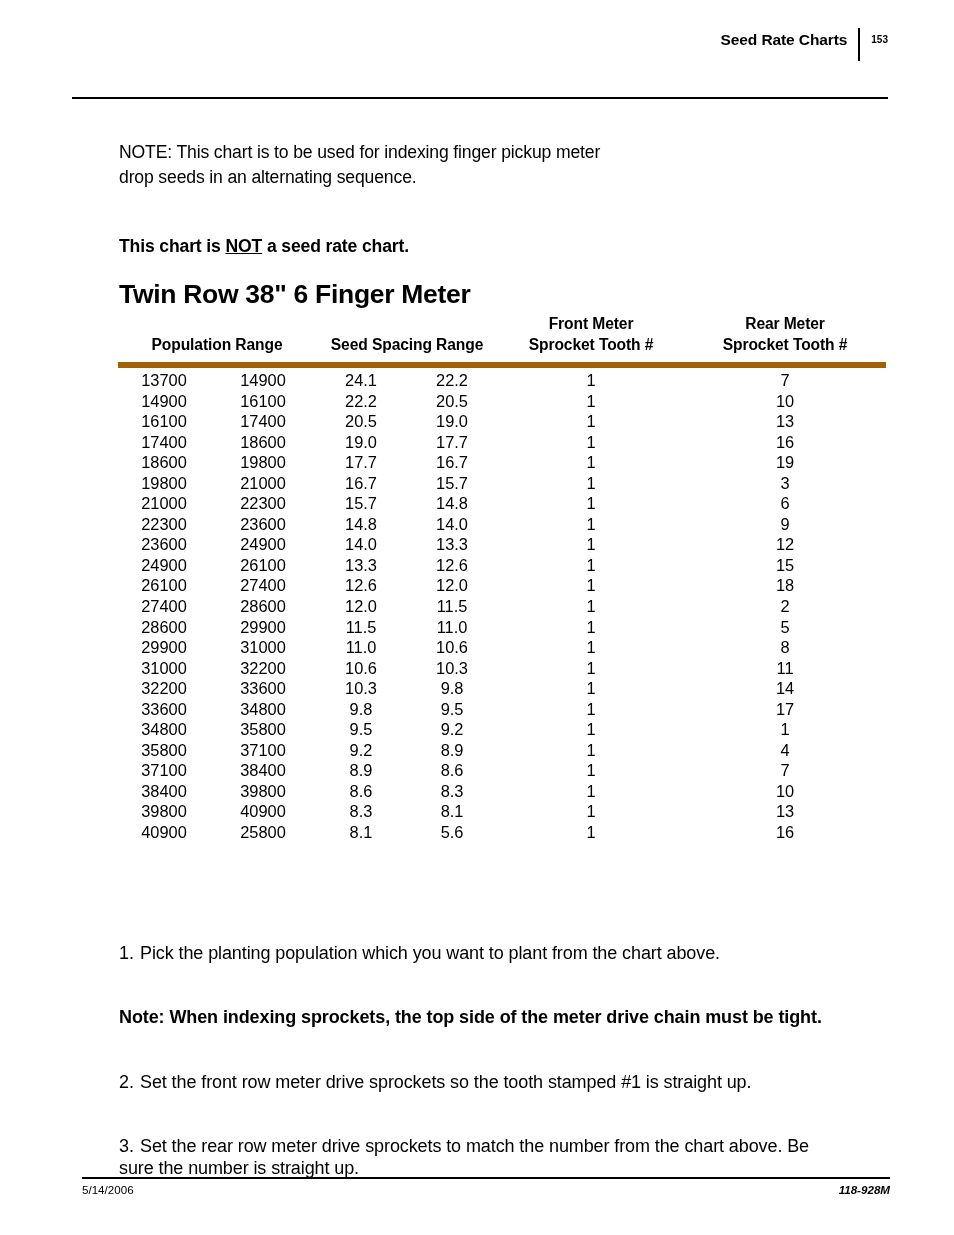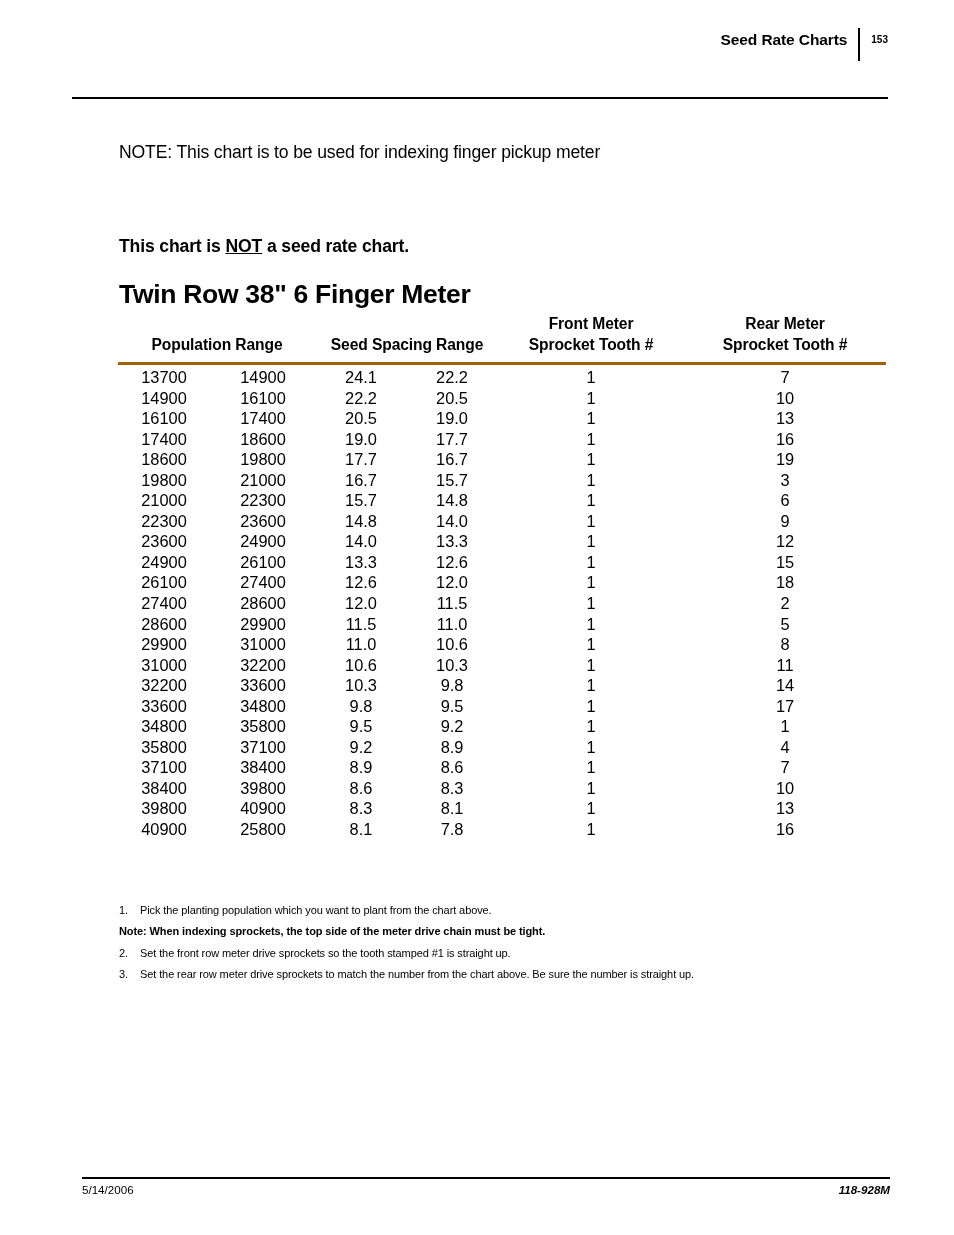--- a/index.html
+++ b/index.html
@@ -108,21 +108,21 @@
     font-size: 15.6px;
     font-weight: bold;
     line-height: 21px;
     padding: 0;
     text-align: center;
     vertical-align: bottom;
     letter-spacing: -0.1px;
     white-space: nowrap;
   }
   table.rate-table thead tr.head-row th {
-    border-bottom: 3px solid #a16207;
+    border-bottom: 6px solid #a16207;
     padding-bottom: 7px;
   }
   th .hdr-stack-top {
     display: block;
     height: 21px;
   }
   th .hdr-stack-bot {
     display: block;
     height: 21px;
   }
@@ -145,23 +145,24 @@
   .col-rear   { width: 202px; }
 
   
   .instructions {
     position: absolute;
     left: 119px;
     top: 900px;
     width: 724px;
   }
   .instr-line {
-    font-size: 11px;
+    font-size: 18px;
     line-height: 21.4px;
     letter-spacing: -0.1px;
+    margin-top: 43px;
   }
   .instr-line.bold { font-weight: bold; }
   .instr-num { display: inline-block; min-width: 21px; }
 
   
   .footer-rule {
     position: absolute;
     left: 82px;
     top: 1177px;
     width: 808px;
@@ -193,20 +194,21 @@
 
 <div class="page-header">
   <span class="hdr-title">Seed Rate Charts</span>
   <span class="hdr-sep"></span>
   <span class="hdr-page">153</span>
 </div>
 <div class="header-rule"></div>
 
 <div class="note-block">
   <div class="note-line">NOTE: This chart is to be used for indexing finger pickup meter</div>
+  <div class="note-line">drop seeds in an alternating sequence.</div>
 </div>
 
 <div class="note-second"><span>This chart is </span><span class="u-not">NOT</span><span> a seed rate chart.</span></div>
 
 <div class="chart-title">Twin Row 38" 6 Finger Meter</div>
 
 <div class="table-wrap">
   <table class="rate-table">
     <colgroup>
       <col class="col-pop-lo">
@@ -410,21 +412,21 @@
           <td>40900</td>
           <td>8.3</td>
           <td>8.1</td>
           <td>1</td>
           <td>13</td>
         </tr>
         <tr>
           <td>40900</td>
           <td>25800</td>
           <td>8.1</td>
-          <td>7.8</td>
+          <td>5.6</td>
           <td>1</td>
           <td>16</td>
         </tr>
       </tbody>
   </table>
 </div>
 
 <div class="instructions" id="instructions-list">
     <div class="instr-line"><span class="instr-num">1.</span><span>Pick the planting population which you want to plant from the chart above.</span></div>
     <div class="instr-line bold"><span>Note: When indexing sprockets, the top side of the meter drive chain must be tight.</span></div>

